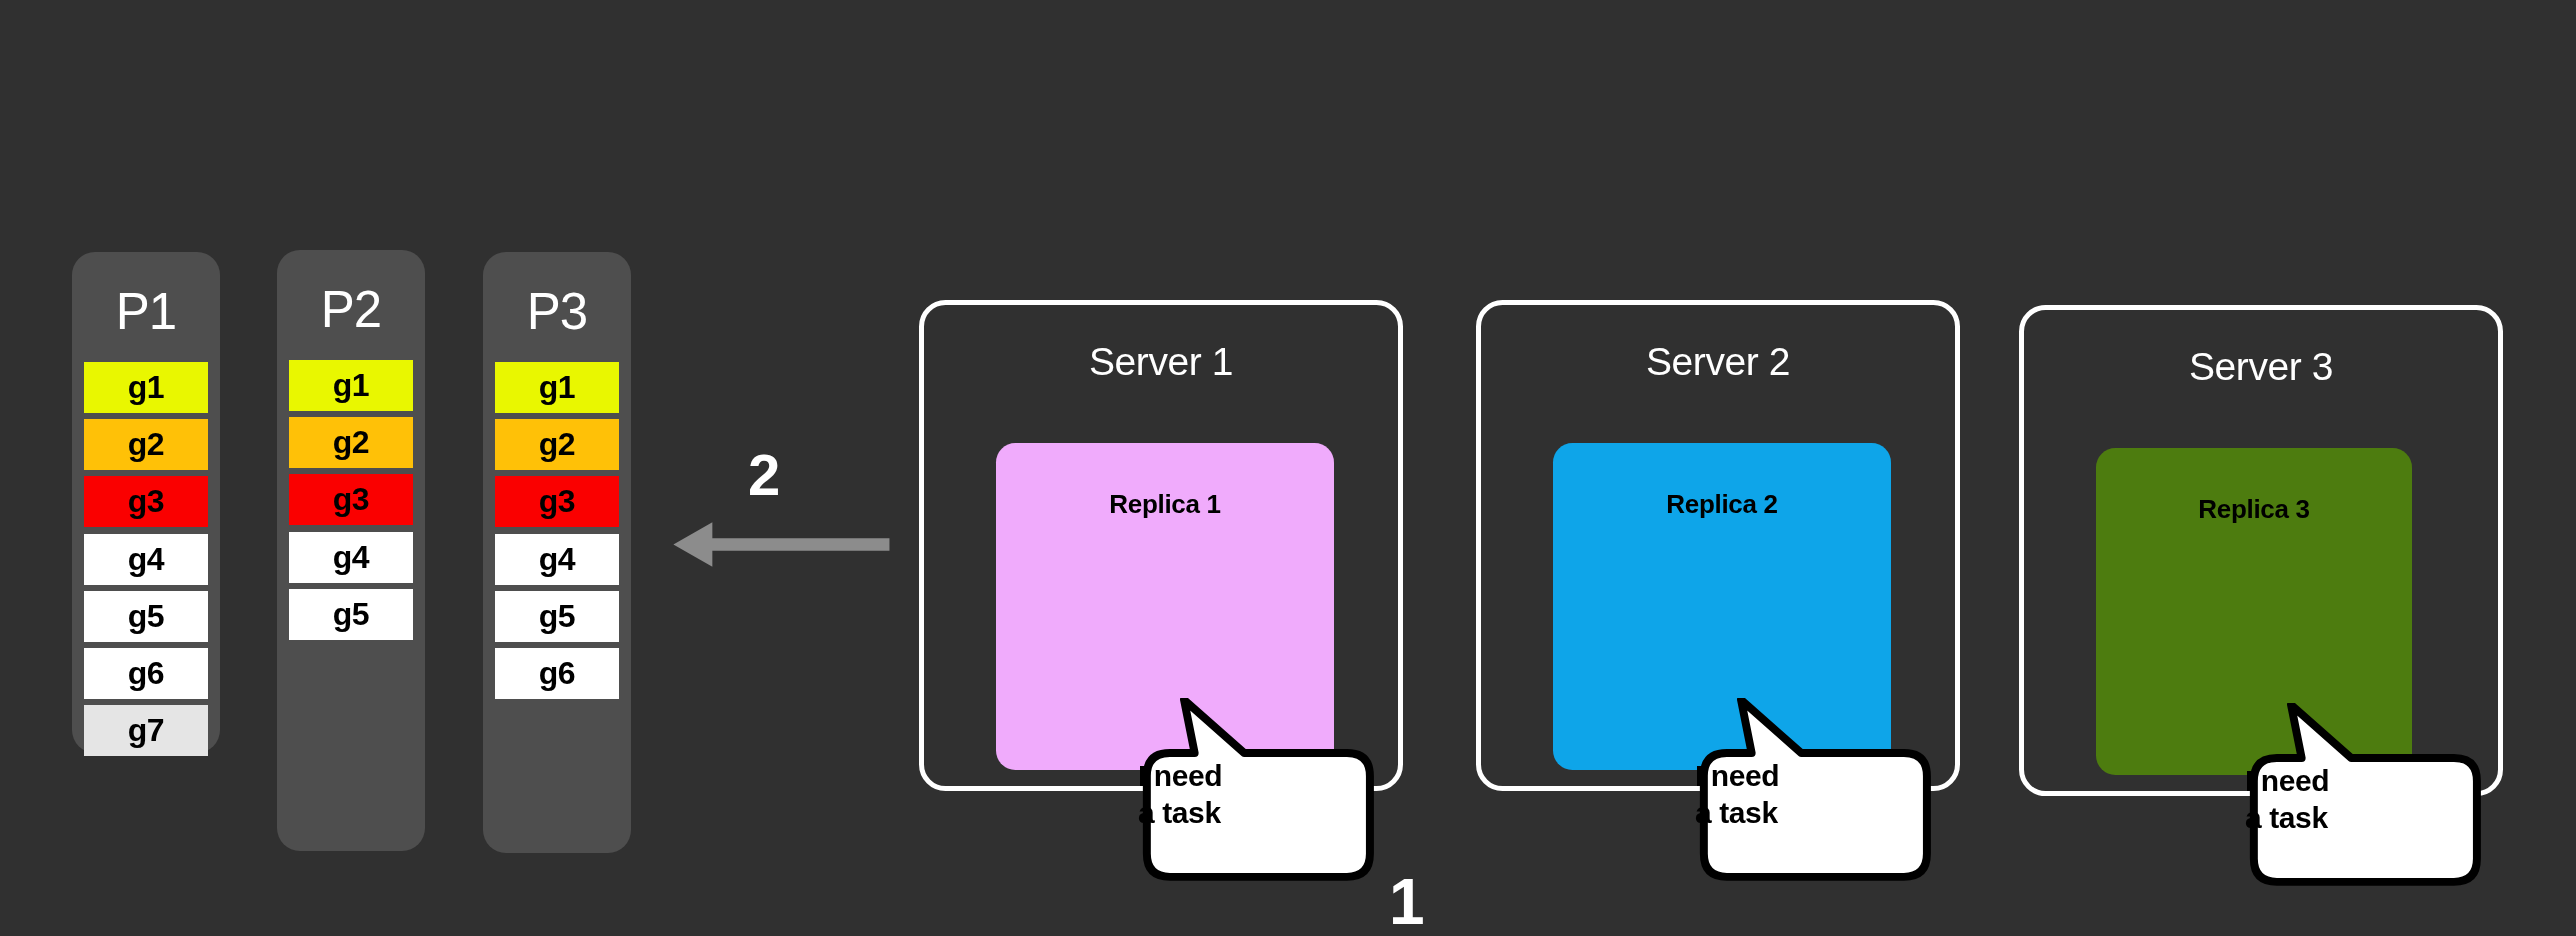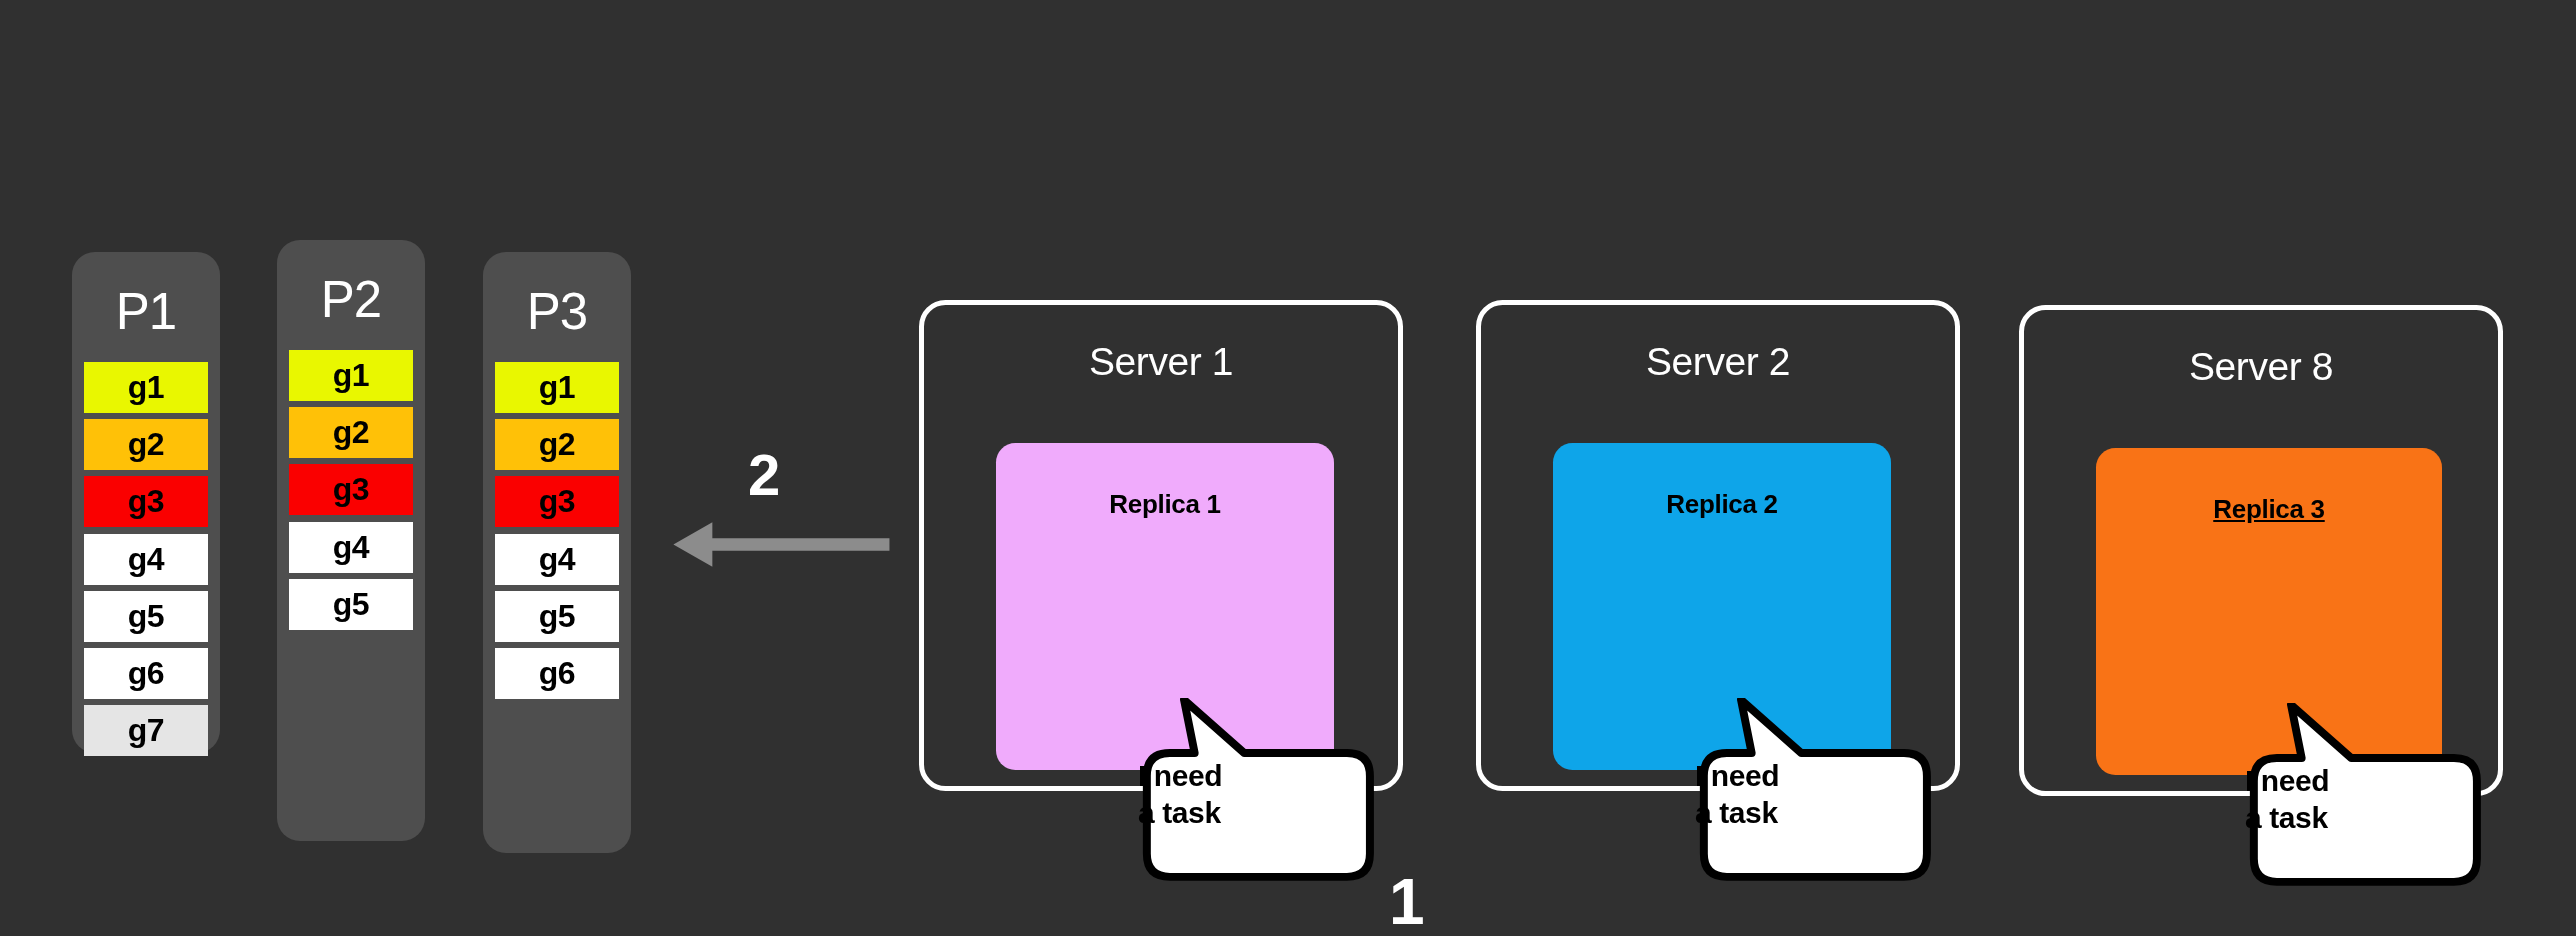--- a/index.html
+++ b/index.html
@@ -121,21 +121,21 @@
       <div class="task" style="background:#e9f700;">g1</div>
       <div class="task" style="background:#ffc107;">g2</div>
       <div class="task" style="background:#fa0000;">g3</div>
       <div class="task" style="background:#ffffff;">g4</div>
       <div class="task" style="background:#ffffff;">g5</div>
       <div class="task" style="background:#ffffff;">g6</div>
       <div class="task" style="background:#e5e5e5;">g7</div>
     </div>
   </div>
 
-  <div class="partition" id="part-p2" style="left:277px; top:240px; height:601px;">
+  <div class="partition" id="part-p2" style="left:277px; top:250px; height:601px;">
     <div class="partition-title">P2</div>
     <div class="task-list">
       <div class="task" style="background:#e9f700;">g1</div>
       <div class="task" style="background:#ffc107;">g2</div>
       <div class="task" style="background:#fa0000;">g3</div>
       <div class="task" style="background:#ffffff;">g4</div>
       <div class="task" style="background:#ffffff;">g5</div>
     </div>
   </div>
 
@@ -183,22 +183,22 @@
 
   <div class="bubble-wrap" style="left:1695px; top:698px;">
     <svg width="239" height="186" viewBox="0 0 270 210">
       <path d="M 52 2 L 120 62 L 236 62 Q 262 62 262 88 L 262 176 Q 262 202 236 202 L 36 202 Q 10 202 10 176 L 10 88 Q 10 62 36 62 L 64 62 Z" fill="#ffffff" stroke="#000000" stroke-width="9" stroke-linejoin="round"></path>
     </svg>
     <div class="bubble-text">I need
 a task</div>
   </div>
 
   <div class="server" style="left:2019px; top:305px; width:484px; height:491px;">
-    <div class="server-title">Server 8</div>
-    <div class="replica" style="left:72px; top:138px; width:346px; height:327px; background:#f97316;text-decoration:underline;">
+    <div class="server-title">Server 3</div>
+    <div class="replica" style="left:72px; top:138px; width:316px; height:327px; background:#4d7c0f;">
       <div class="replica-label">Replica 3</div>
     </div>
   </div>
 
   <div class="bubble-wrap" style="left:2245px; top:703px;">
     <svg width="239" height="186" viewBox="0 0 270 210">
       <path d="M 52 2 L 120 62 L 236 62 Q 262 62 262 88 L 262 176 Q 262 202 236 202 L 36 202 Q 10 202 10 176 L 10 88 Q 10 62 36 62 L 64 62 Z" fill="#ffffff" stroke="#000000" stroke-width="9" stroke-linejoin="round"></path>
     </svg>
     <div class="bubble-text">I need
 a task</div>

